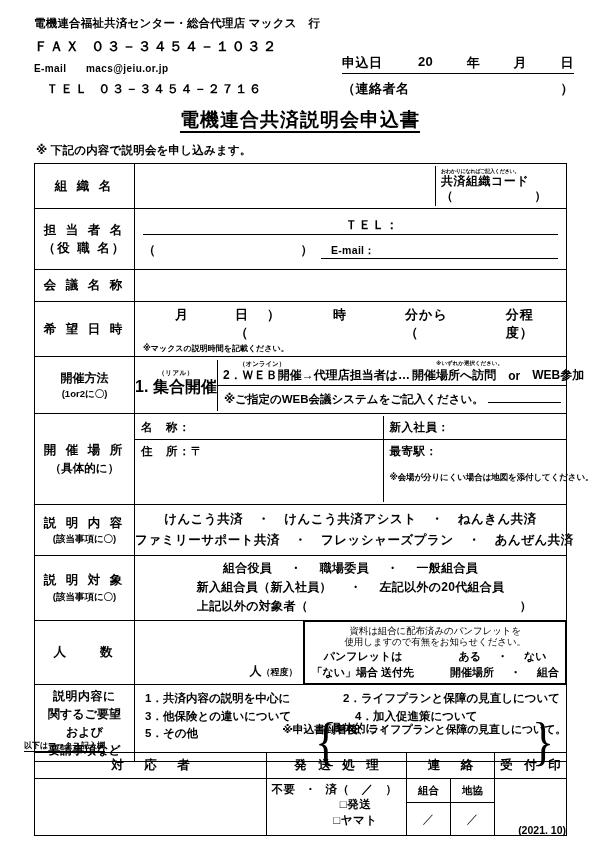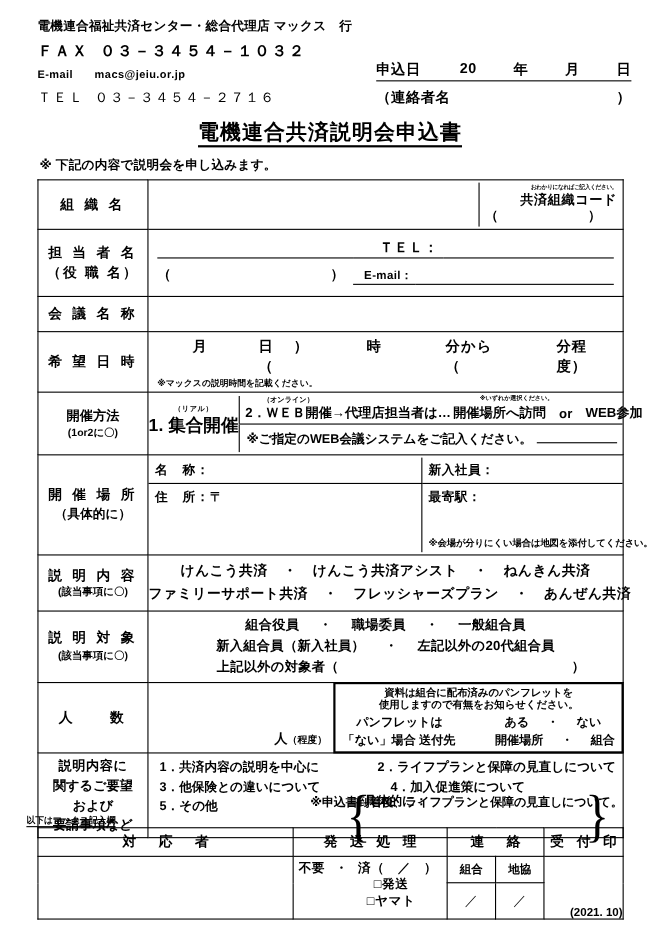--- a/index.html
+++ b/index.html
@@ -53,24 +53,25 @@
   .hdr-left-mail {
     font-size: 10px;
     font-weight: bold;
     letter-spacing: .4px;
     white-space: nowrap;
     margin-top: 7px;
   }
   .hdr-left-mail .lbl { display: inline-block; width: 52px; }
   .hdr-left-tel {
     font-size: 12.5px;
-    font-weight: normal;
+    font-weight: bold;
     letter-spacing: 1.2px;
     white-space: nowrap;
     margin-top: 7px;
+    margin-left: 12px;
   }
   .hdr-left-tel .lbl { display: inline-block; width: 52px; letter-spacing: 2px;}
 
   .hdr-right {
     width: 232px;
     text-align: left;
   }
   .applydate {
     font-size: 13px;
     font-weight: bold;
@@ -139,21 +140,21 @@
     display: block;
     font-size: 9.5px;
     letter-spacing: 0px;
     font-weight: bold;
   }
   .rowlabel.tight { letter-spacing: .5px; }
   .rowlabel.nospace { letter-spacing: 0px; font-size: 12px; line-height: 1.5; }
 
   
   .orgcode {
-    text-align: right;
+    text-align: left;
     padding: 2px 5px !important;
     position: relative;
   }
   .ruby-tiny {
     font-size: 5px;
     font-weight: bold;
     letter-spacing: -0.2px;
     line-height: 1;
     display: block;
     transform: scaleY(1.1);
@@ -361,21 +362,21 @@
     vertical-align: top !important;
     position: relative;
   }
   .venue-station .st {
     font-size: 11.5px;
     font-weight: bold;
     letter-spacing: .5px;
   }
   .venue-station .map-note {
     position: absolute;
-    bottom: 2px;
+    bottom: 18px;
     left: 6px;
     font-size: 8.5px;
     font-weight: bold;
     letter-spacing: -0.1px;
     white-space: nowrap;
   }
 
   
   .content-cell {
     text-align: center;
@@ -428,21 +429,21 @@
   .count-box {
     flex: 1;
     border: 2px solid #000;
     margin: -1px -1px -1px 0;
     padding: 3px 6px;
     box-sizing: border-box;
     text-align: center;
   }
   .cb-l1, .cb-l2 {
     font-size: 9.5px;
-    font-weight: bold;
+    font-weight: normal;
     letter-spacing: -0.1px;
     line-height: 1.25;
   }
   .cb-l3 {
     font-size: 11px;
     font-weight: bold;
     display: flex;
     justify-content: center;
     margin-top: 1px;
     white-space: nowrap;

